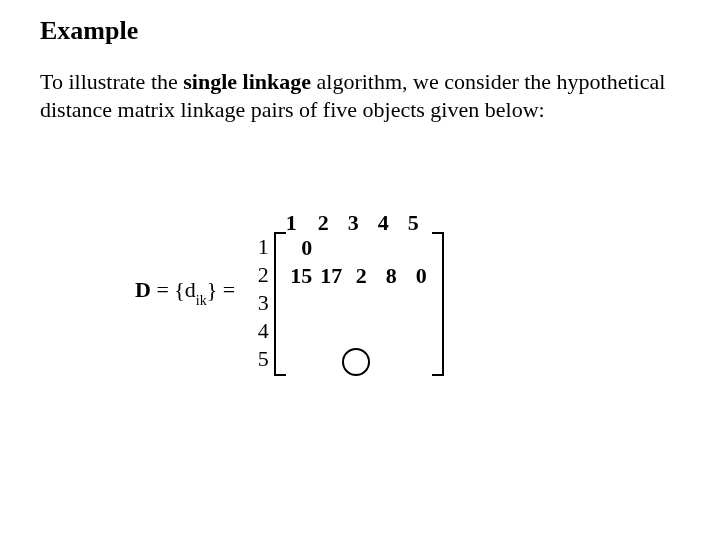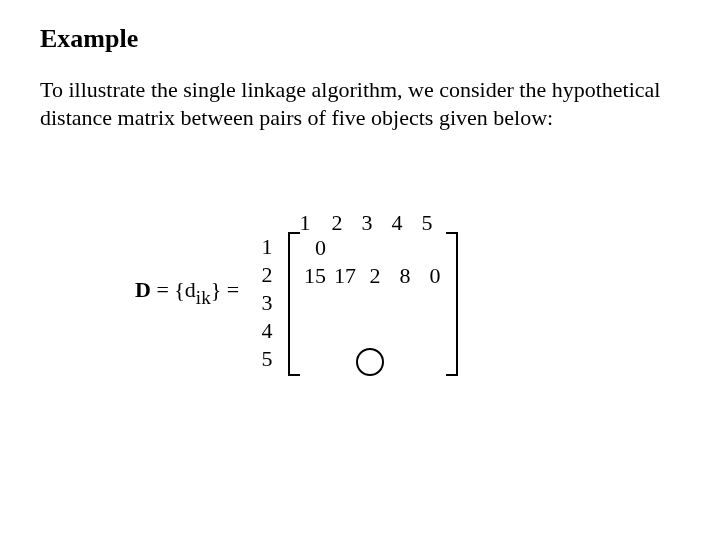--- a/index.html
+++ b/index.html
@@ -7,48 +7,48 @@
     padding: 0;
     width: 720px;
     height: 540px;
     background: #fff;
     font-family: "Times New Roman", Times, serif;
     color: #000;
     position: relative;
     overflow: hidden;
   }
   .page {
-    padding: 24px 40px;
+    padding: 16px 40px;
   }
   .heading {
     font-size: 26px;
     font-weight: bold;
     margin-bottom: 22px;
   }
   .body-text {
     font-size: 22px;
     line-height: 1.25;
     max-width: 640px;
   }
-  .body-text .bold { font-weight: normal; }
+  .body-text .bold { font-weight: bold; }
 
   .matrix-area {
     position: absolute;
     left: 135px;
     top: 210px;
     font-size: 22px;
     white-space: nowrap;
   }
   .matrix-area .lhs {
     display: inline-block;
     vertical-align: middle;
   }
   .matrix-area .lhs .D { font-weight: bold; }
   .matrix-area .lhs .sub {
-    font-size: 19px;
+    font-size: 14px;
     vertical-align: sub;
     position: relative;
     top: 2px;
     margin-top: 26px;
   }
 
   .rowlabels {
     display: inline-block;
     vertical-align: middle;
     margin-left: 10px;
@@ -57,22 +57,22 @@
   .rowlabels div {
     height: 28px;
     line-height: 28px;
     text-align: right;
     width: 18px;
   }
 
   .matrix-wrap {
     display: inline-block;
     vertical-align: middle;
-    margin-left: 10px;
     position: relative;
+    font-weight: bold;
   }
   .collabels {
     height: 24px;
   }
   .collabels span {
     display: inline-block;
     text-align: center;
   }
   .collabels .c0 { width: 34px; }
   .collabels .c1 { width: 30px; }
@@ -137,21 +137,21 @@
     pointer-events: none;
   }
 </style>
 </head>
 <body>
 
 <div class="page">
   <div class="heading">Example</div>
 
   <div class="body-text">
-    <span>To illustrate the </span><span class="bold">single linkage</span><span> algorithm, we consider the hypothetical distance matrix between pairs of five objects given below:</span>
+    <span>To illustrate the </span><span class="bold">single linkage</span><span> algorithm, we consider the hypothetical distance matrix linkage pairs of five objects given below:</span>
   </div>
 </div>
 
 <div class="matrix-area">
   <span class="lhs">
     <span class="D">D</span><span> = {d</span><span class="sub">ik</span><span>} = </span>
   </span>
 
   <span class="rowlabels">
     <div>1</div>

